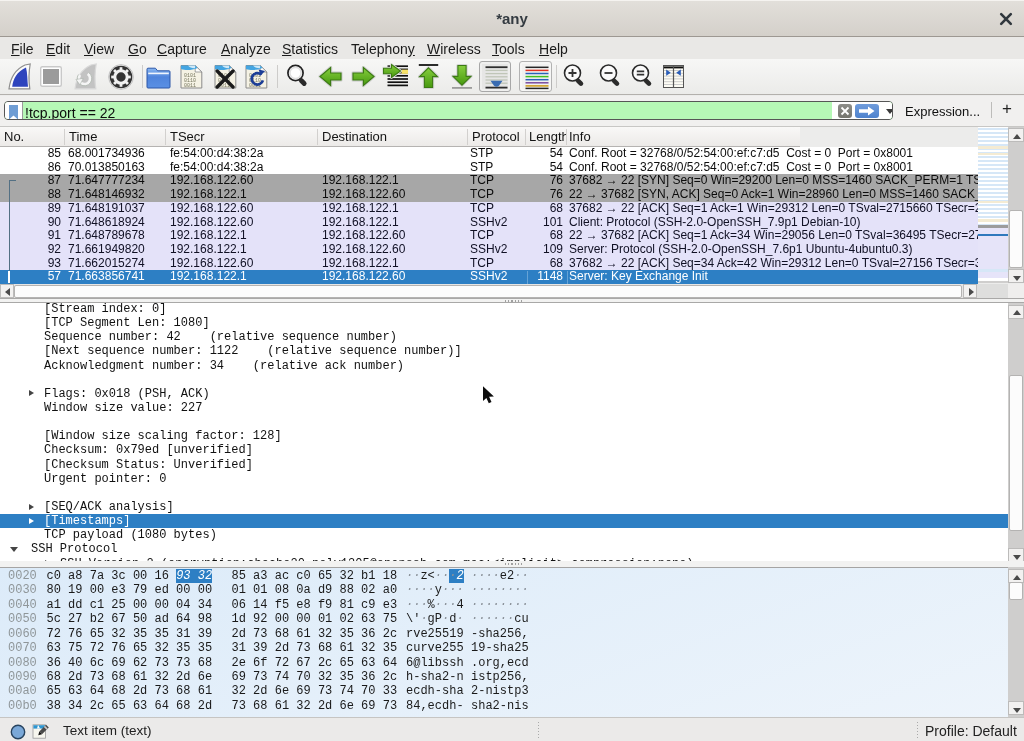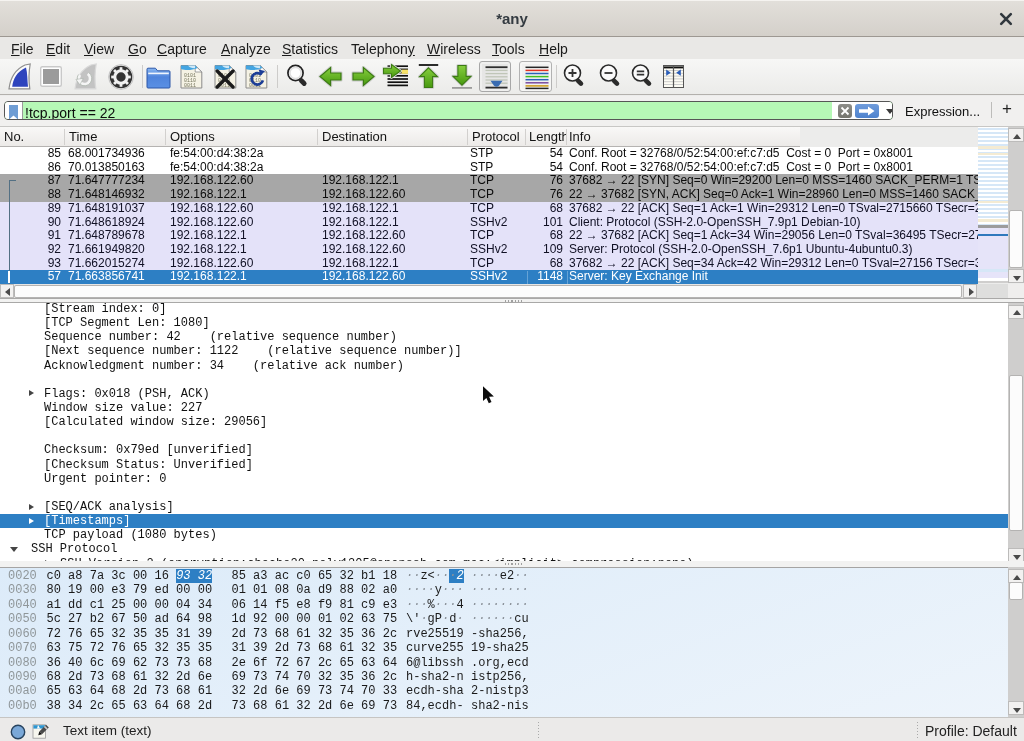--- a/index.html
+++ b/index.html
@@ -326,21 +326,21 @@
 </div>
 
 <div id="plheader">
  <div class="hcol" style="left:0;width:65px">
       <i style="left:4px">No.</i>
     </div>
  <div class="hcol" style="left:65px;width:101px">
       <i style="left:4px">Time</i>
     </div>
  <div class="hcol" style="left:166px;width:152px">
-      <i style="left:4px">Options</i>
+      <i style="left:4px">TSecr</i>
     </div>
  <div class="hcol" style="left:318px;width:150px">
       <i style="left:4px">Destination</i>
     </div>
  <div class="hcol" style="left:468px;width:58px">
       <i style="left:4px">Protocol</i>
     </div>
  <div class="hcol" style="left:526px;width:41px">
       <i style="left:3px">Length</i>
     </div>
@@ -390,21 +390,21 @@
   </div>
 
 <div id="details">
 <div class="drow" style="top:0.4px"><span style="position:absolute;left:44px">[Stream index: 0]</span></div>
 <div class="drow" style="top:14.55px"><span style="position:absolute;left:44px">[TCP Segment Len: 1080]</span></div>
 <div class="drow" style="top:28.7px"><span style="position:absolute;left:44px">Sequence number: 42    (relative sequence number)</span></div>
 <div class="drow" style="top:42.85px"><span style="position:absolute;left:44px">[Next sequence number: 1122    (relative sequence number)]</span></div>
 <div class="drow" style="top:57.0px"><span style="position:absolute;left:44px">Acknowledgment number: 34    (relative ack number)</span></div>
 <div class="drow" style="top:85.3px"><span class="dtri" style="left:29px;border-left-color:#444"></span><span style="position:absolute;left:44px">Flags: 0x018 (PSH, ACK)</span></div>
 <div class="drow" style="top:99.45px"><span style="position:absolute;left:44px">Window size value: 227</span></div>
-<div class="drow" style="top:113.6px"><span style="position:absolute;left:44px">[Calculated window size: 29056]</span></div>
+<div class="drow" style="top:127.75px"><span style="position:absolute;left:44px">[Window size scaling factor: 128]</span></div>
 <div class="drow" style="top:141.9px"><span style="position:absolute;left:44px">Checksum: 0x79ed [unverified]</span></div>
 <div class="drow" style="top:156.05px"><span style="position:absolute;left:44px">[Checksum Status: Unverified]</span></div>
 <div class="drow" style="top:170.2px"><span style="position:absolute;left:44px">Urgent pointer: 0</span></div>
 <div class="drow" style="top:198.5px"><span class="dtri" style="left:29px;border-left-color:#444"></span><span style="position:absolute;left:44px">[SEQ/ACK analysis]</span></div>
 <div class="drow dsel" style="top:212.65px"><span class="dtri" style="left:29px;border-left-color:#fff"></span><span style="position:absolute;left:44px">[Timestamps]</span></div>
 <div class="drow" style="top:226.8px"><span style="position:absolute;left:44px">TCP payload (1080 bytes)</span></div>
 <div class="drow" style="top:240.95px"><span class="dtri dtrid" style="left:10px"></span><span style="position:absolute;left:31px">SSH Protocol</span></div>
 <div class="drow" style="top:255.1px"><span class="dtri" style="left:45px;border-left-color:#444"></span><span style="position:absolute;left:60px">SSH Version 2 (encryption:chacha20_poly1305@openssh.com mac:&lt;implicit&gt; compression:none)</span></div>
 </div>
 <div class="sbv" style="left:1008px;top:300px;height:262px"></div>

